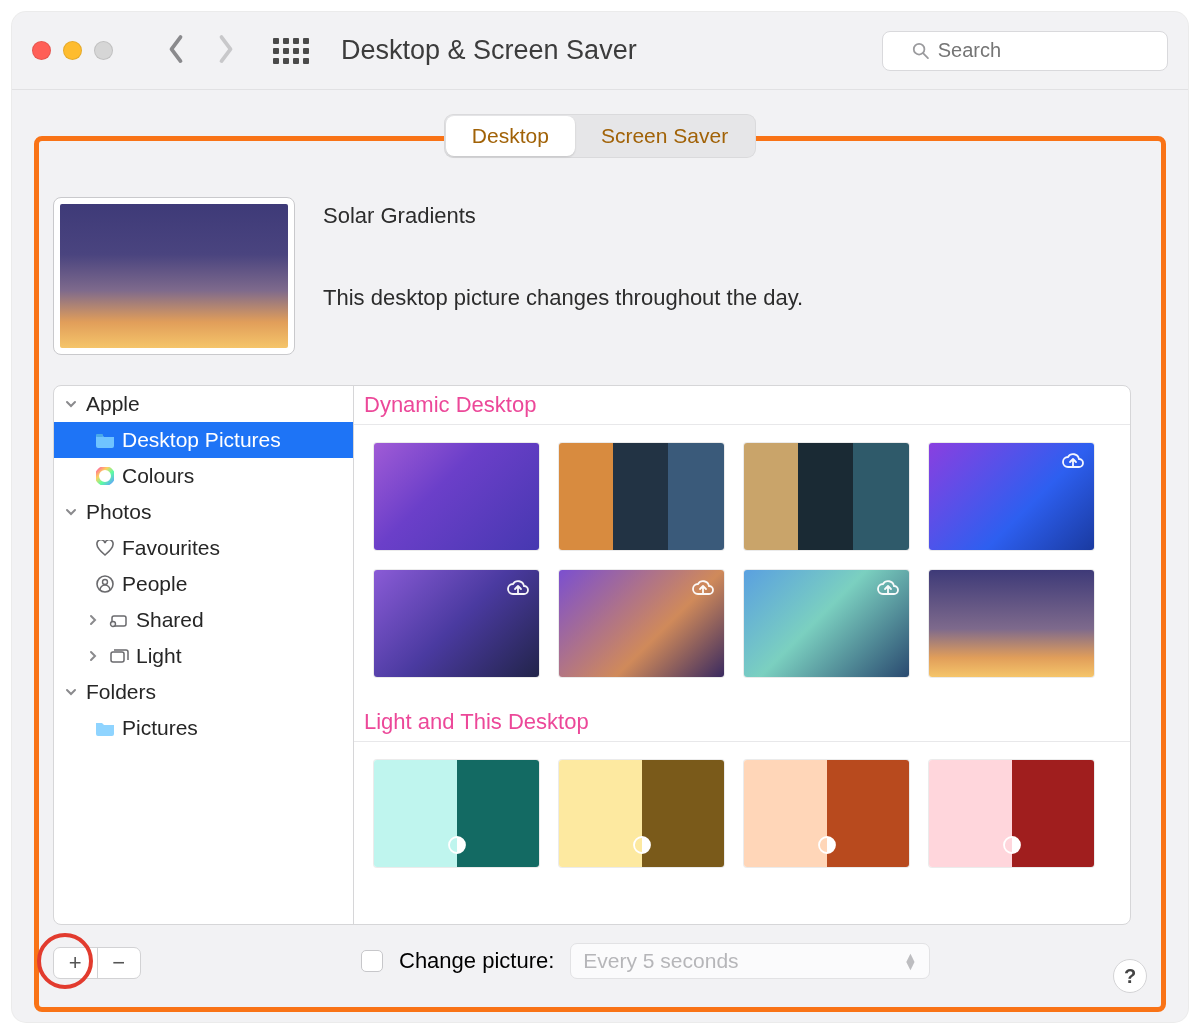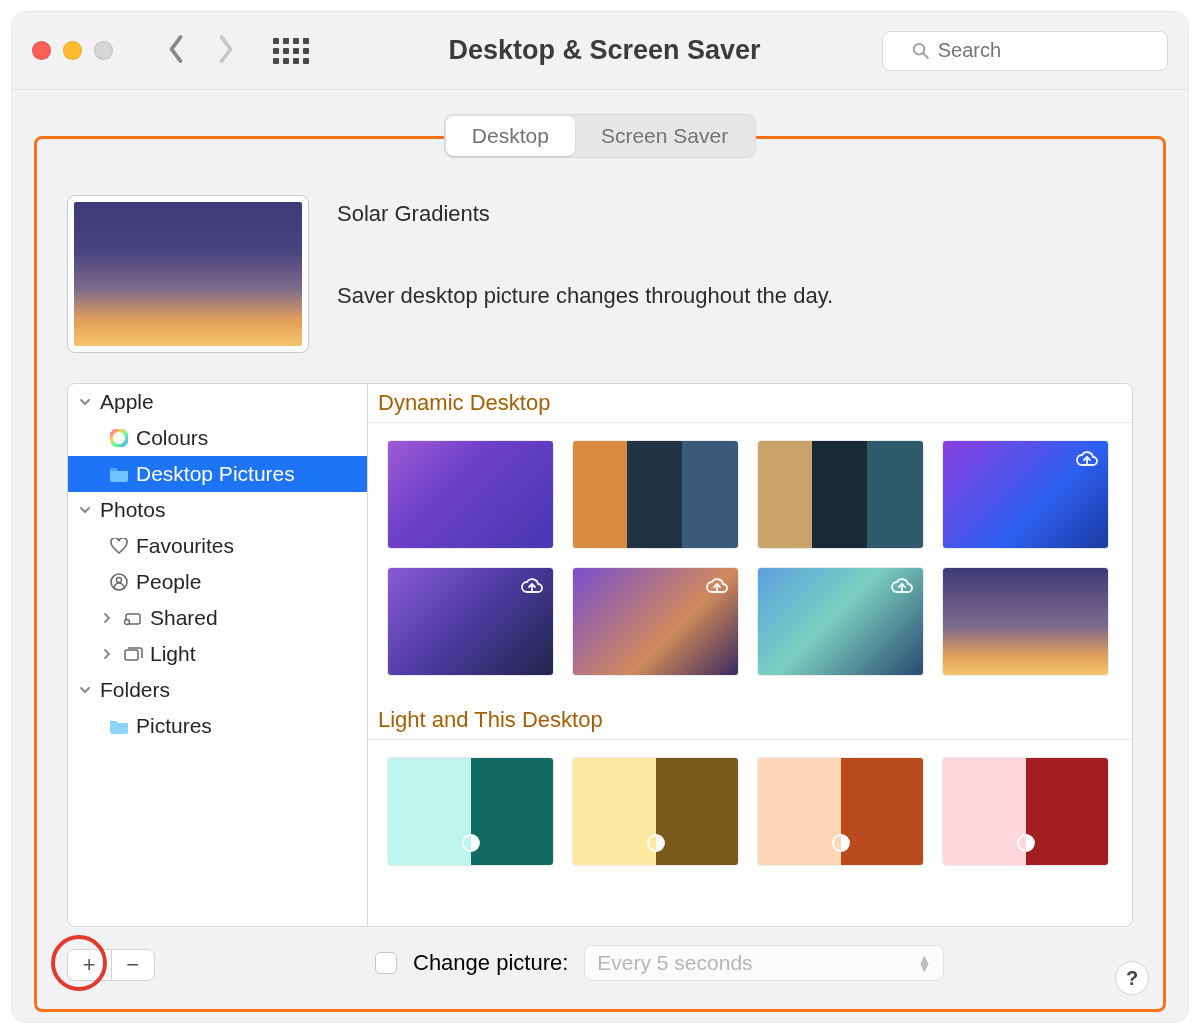--- a/index.html
+++ b/index.html
@@ -31,42 +31,42 @@
   }
   .traffic { display: flex; gap: 12px; margin-right: 20px; }
   .dot { width: 19px; height: 19px; border-radius: 50%; }
   .dot.red { background:#ff5f57; box-shadow: inset 0 0 0 1px rgba(0,0,0,0.1);}
   .dot.yellow { background:#febc2e; box-shadow: inset 0 0 0 1px rgba(0,0,0,0.1);}
   .dot.gray { background:#d6d6d6; box-shadow: inset 0 0 0 1px rgba(0,0,0,0.1);}
   .nav-arrows { display:flex; gap:28px; margin-left:18px; margin-right:22px;}
   .nav-arrows svg { width:22px; height:30px; }
   .grid-icon { display:grid; grid-template-columns:repeat(4,6px); grid-template-rows:repeat(3,6px); gap:4px; margin-right:18px;}
   .grid-icon span { width:6px; height:6px; background:#4a4a4a; border-radius:1px;}
-  .title { font-size:27px; font-weight:700; color:#3c3c3c; flex:1;text-align:center;}
+  .title { font-size:27px; font-weight:400; color:#3c3c3c; flex:1;}
   .search {
     width:286px; height:40px; border:1px solid #d9d9dc; border-radius:8px;
     background:#fff; display:flex; align-items:center; padding:0 29px; gap:8px;
   }
   .search input { border:none; outline:none; font-size:20px; color:#888; width:100%; background:transparent;}
   
   .content { flex:1; padding:24px 22px 16px 22px; position:relative;}
   .seg-wrap { display:flex; justify-content:center; position:relative; z-index:2;}
   .segmented {
     display:flex; background:#e6e6e8; border-radius:9px; padding:2px; height:44px;
     box-shadow: inset 0 0 0 1px rgba(0,0,0,0.05);
   }
   .seg-btn {
-    padding:0 26px; font-size:21px; color:#737373; display:flex; align-items:center;
+    padding:0 26px; font-size:21px; color:#a16207; display:flex; align-items:center;
     border-radius:8px; cursor:pointer;
   }
   .seg-btn.active { background:#fff; box-shadow:0 1px 2px rgba(0,0,0,0.15);}
   .panel {
     position:absolute; left:22px; right:22px; top:46px; bottom:10px;
-    border:3px solid #f97316; border-radius:8px; background:#f2f2f4;
-    padding:56px 30px 18px 30px;
+    border:5px solid #f97316; border-radius:8px; background:#f2f2f4;
+    padding:56px 30px 18px 14px;
     display:flex; flex-direction:column;
   }
   
   .preview-row { display:flex; gap:28px; margin-bottom:30px; }
   .preview-frame {
     width:242px; height:158px; border:1px solid #c9c9cc; border-radius:8px;
     padding:6px; background:#fff;
   }
   .preview-img {
     width:100%; height:100%; border-radius:2px;
@@ -78,21 +78,21 @@
   
   .split { flex:1; display:flex; gap:0; border:1px solid #d6d6d8; border-radius:8px; background:#fff; overflow:hidden; min-height:0;}
   .sidebar { width:300px; border-right:1px solid #d6d6d8; overflow:auto; font-size:21px; color:#262626;}
   .tree-row { display:flex; align-items:center; height:36px; padding-left:8px; gap:6px; cursor:pointer;}
   .tree-row.sel { background:#1e74f6; color:#fff;}
   .tree-row .chev { width:18px; display:flex; justify-content:center;}
   .tree-row .ic { width:22px; display:flex; justify-content:center; align-items:center;}
   .indent1 { padding-left:40px;}
   .indent1b { padding-left:30px;}
   .gallery { flex:1; overflow:auto; padding:0;}
-  .section-header { font-size:22px; color:#a16207; padding:6px 10px; border-bottom:1px solid #e8e8ea;}
+  .section-header { font-size:22px; color:#ec4899; padding:6px 10px; border-bottom:1px solid #e8e8ea;}
   .thumbs { display:grid; grid-template-columns:repeat(4, 165px); gap:20px; padding:18px 20px 26px 20px;}
   .thumb { width:165px; height:107px; border-radius:3px; position:relative; background:#777; box-shadow:0 0 0 1px rgba(0,0,0,0.08);}
   .thumb .cloud { position:absolute; top:8px; right:8px; color:#fff; opacity:0.95;}
   .thumb .mode { position:absolute; bottom:8px; left:50%; transform:translateX(-50%); color:#fff;}
   
   .bottom-row { display:flex; align-items:flex-start; gap:18px; padding-top:18px;}
   .addrm-box { position:relative; width:90px; height:46px;}
   .addrm {
     display:flex; width:88px; height:32px; border:1px solid #d2d2d4; border-radius:7px;
     background:#fff; overflow:hidden; position:absolute; top:4px; left:0;
@@ -192,60 +192,60 @@
     </div>
 
     <div class="panel">
 
       <div class="preview-row">
         <div class="preview-frame">
           <div class="preview-img"></div>
         </div>
         <div class="preview-text">
           <div class="wp-name">Solar Gradients</div>
-          <div class="wp-desc">Saver desktop picture changes throughout the day.</div>
+          <div class="wp-desc">This desktop picture changes throughout the day.</div>
         </div>
       </div>
 
       <div class="split">
         <div class="sidebar">
 
           <div class="tree-row">
             <span class="chev">
                 <svg width="12" height="12" viewBox="0 0 12 12">
                   <path d="M2 4 L6 8 L10 4" stroke="#8a8a8d" stroke-width="2" fill="none" stroke-linecap="round"></path>
                 </svg>
               </span>
             <span>Apple</span>
+          </div>
+          <div class="tree-row sel indent1">
+            <span class="ic">
+                <svg width="20" height="16" viewBox="0 0 20 16">
+                  <path d="M1 3 h6 l2 2 h10 v9 a2 2 0 0 1 -2 2 H3 a2 2 0 0 1 -2 -2 Z" fill="#6fc3ff"></path>
+                  <rect x="1" y="2" width="7" height="3" rx="1" fill="#4aa9e8"></rect>
+                </svg>
+              </span>
+            <span>Desktop Pictures</span>
           </div>
           <div class="tree-row indent1">
             <span class="ic">
                 <svg width="18" height="18" viewBox="0 0 18 18">
                   <circle cx="9" cy="9" r="8" fill="none" stroke="url(#cw)" stroke-width="4"></circle>
                   <defs>
                     <linearGradient id="cw" x1="0" x2="1" y1="0" y2="1">
                       <stop offset="0" stop-color="#ff5ea0"></stop>
                       <stop offset="0.3" stop-color="#ffd05e"></stop>
                       <stop offset="0.6" stop-color="#5effa0"></stop>
                       <stop offset="1" stop-color="#5ea0ff"></stop>
                     </linearGradient>
                   </defs>
                 </svg>
               </span>
             <span>Colours</span>
           </div>
-          <div class="tree-row sel indent1">
-            <span class="ic">
-                <svg width="20" height="16" viewBox="0 0 20 16">
-                  <path d="M1 3 h6 l2 2 h10 v9 a2 2 0 0 1 -2 2 H3 a2 2 0 0 1 -2 -2 Z" fill="#6fc3ff"></path>
-                  <rect x="1" y="2" width="7" height="3" rx="1" fill="#4aa9e8"></rect>
-                </svg>
-              </span>
-            <span>Desktop Pictures</span>
-          </div>
 
           <div class="tree-row">
             <span class="chev">
                 <svg width="12" height="12" viewBox="0 0 12 12">
                   <path d="M2 4 L6 8 L10 4" stroke="#8a8a8d" stroke-width="2" fill="none" stroke-linecap="round"></path>
                 </svg>
               </span>
             <span>Photos</span>
           </div>
           <div class="tree-row indent1">

